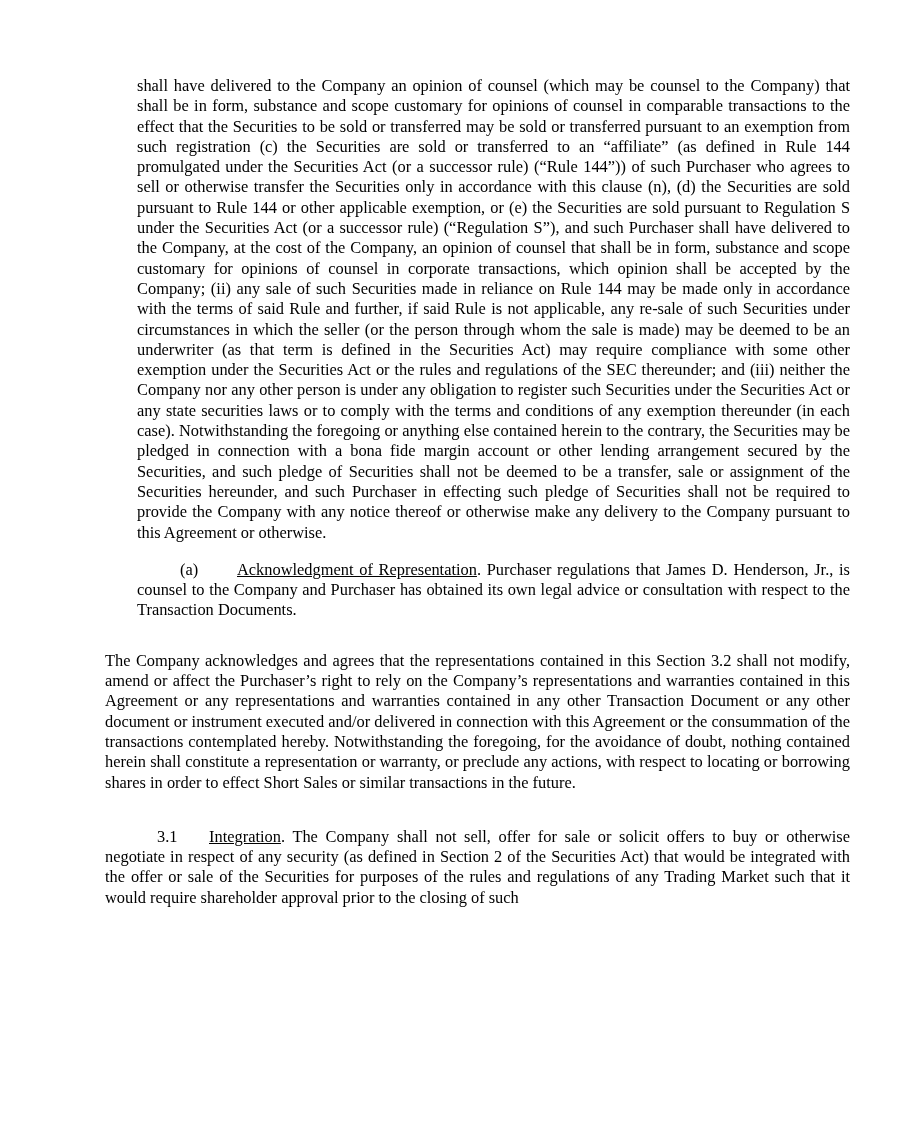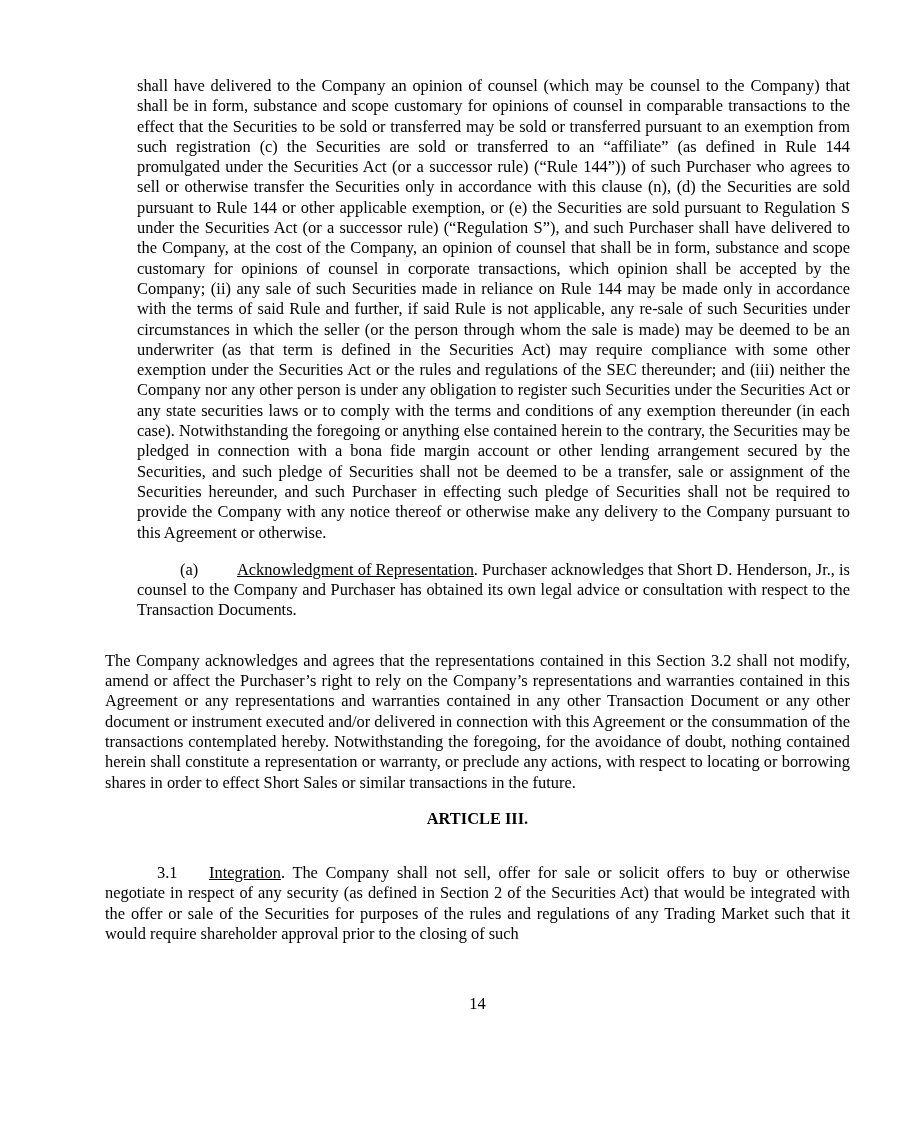--- a/index.html
+++ b/index.html
@@ -63,25 +63,23 @@
     text-align: center;
   }
 </style>
 </head>
 <body>
 
 <div class="page">
 
   <p class="para indent-block">shall have delivered to the Company an opinion of counsel (which may be counsel to the Company) that shall be in form, substance and scope customary for opinions of counsel in comparable transactions to the effect that the Securities to be sold or transferred may be sold or transferred pursuant to an exemption from such registration  (c) the Securities are sold or transferred to an “affiliate” (as defined in Rule 144 promulgated under the Securities Act (or a successor rule) (“Rule 144”)) of such Purchaser who agrees to sell or otherwise transfer the Securities only in accordance with this clause (n), (d) the Securities are sold pursuant to Rule 144 or other applicable exemption, or (e) the Securities are sold pursuant to Regulation S under the Securities Act (or a successor rule) (“Regulation S”), and such Purchaser shall have delivered to the Company, at the cost of the Company, an opinion of counsel that shall be in form, substance and scope customary for opinions of counsel in corporate transactions, which opinion shall be accepted by the Company; (ii) any sale of such Securities made in reliance on Rule 144 may be made only in accordance with the terms of said Rule and further, if said Rule is not applicable, any re-sale of such Securities under circumstances in which the seller (or the person through whom the sale is made) may be deemed to be an underwriter (as that term is defined in the Securities Act) may require compliance with some other exemption under the Securities Act or the rules and regulations of the SEC thereunder; and (iii) neither the Company nor any other person is under any obligation to register such Securities under the Securities Act or any state securities laws or to comply with the terms and conditions of any exemption thereunder (in each case). Notwithstanding the foregoing or anything else contained herein to the contrary, the Securities may be pledged in connection with a bona fide margin account or other lending arrangement secured by the Securities, and such pledge of Securities shall not be deemed to be a transfer, sale or assignment of the Securities hereunder, and such Purchaser in effecting such pledge of Securities shall not be required to provide the Company with any notice thereof or otherwise make any delivery to the Company pursuant to this Agreement or otherwise.</p>
 
-  <p class="para indent-block para-ack"><span class="item-label">(a)</span><span class="underlined">Acknowledgment of Representation</span><span>. Purchaser acknowledges that Short D. Henderson, Jr., is counsel to the Company and Purchaser has obtained its own legal advice or consultation with respect to the Transaction Documents.</span></p>
+  <p class="para indent-block para-ack"><span class="item-label">(a)</span><span class="underlined">Acknowledgment of Representation</span><span>. Purchaser regulations that James D. Henderson, Jr., is counsel to the Company and Purchaser has obtained its own legal advice or consultation with respect to the Transaction Documents.</span></p>
 
   <p class="para para-body">The Company acknowledges and agrees that the representations contained in this Section 3.2 shall not modify, amend or affect the Purchaser’s right to rely on the Company’s representations and warranties contained in this Agreement or any representations and warranties contained in any other Transaction Document or any other document or instrument executed and/or delivered in connection with this Agreement or the consummation of the transactions contemplated hereby. Notwithstanding the foregoing, for the avoidance of doubt, nothing contained herein shall constitute a representation or warranty, or preclude any actions, with respect to locating or borrowing shares in order to effect Short Sales or similar transactions in the future.</p>
 
   <div class="article-heading-block">
-    <div class="article-title">ARTICLE III.</div>
   </div>
 
   <p class="para para-integration"><span class="item-label">3.1</span><span class="underlined">Integration</span><span>.  The Company shall not sell, offer for sale or solicit offers to buy or otherwise negotiate in respect of any security (as defined in Section 2 of the Securities Act) that would be integrated with the offer or sale of the Securities for purposes of the rules and regulations of any Trading Market such that it would require shareholder approval prior to the closing of such</span></p>
 
-  <div class="page-number">14</div>
 
 </div>
 
 </body></html>

